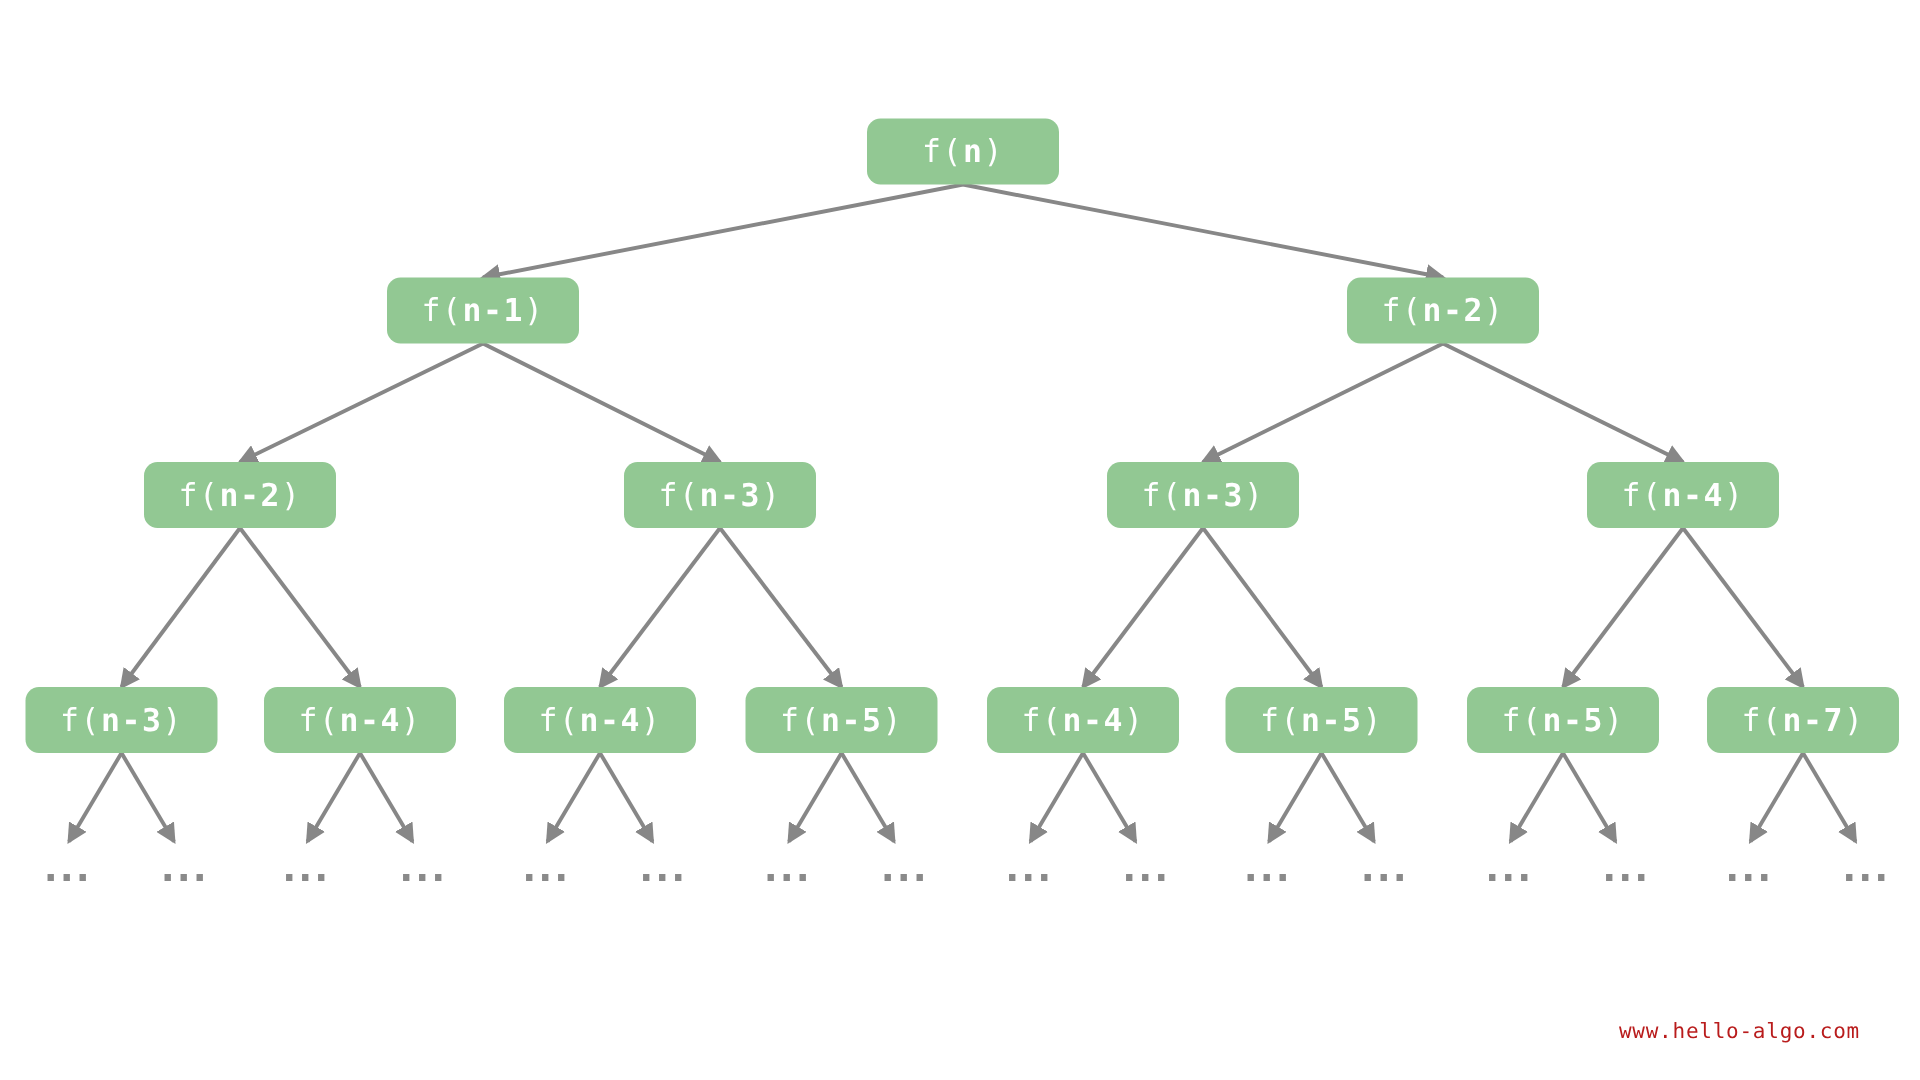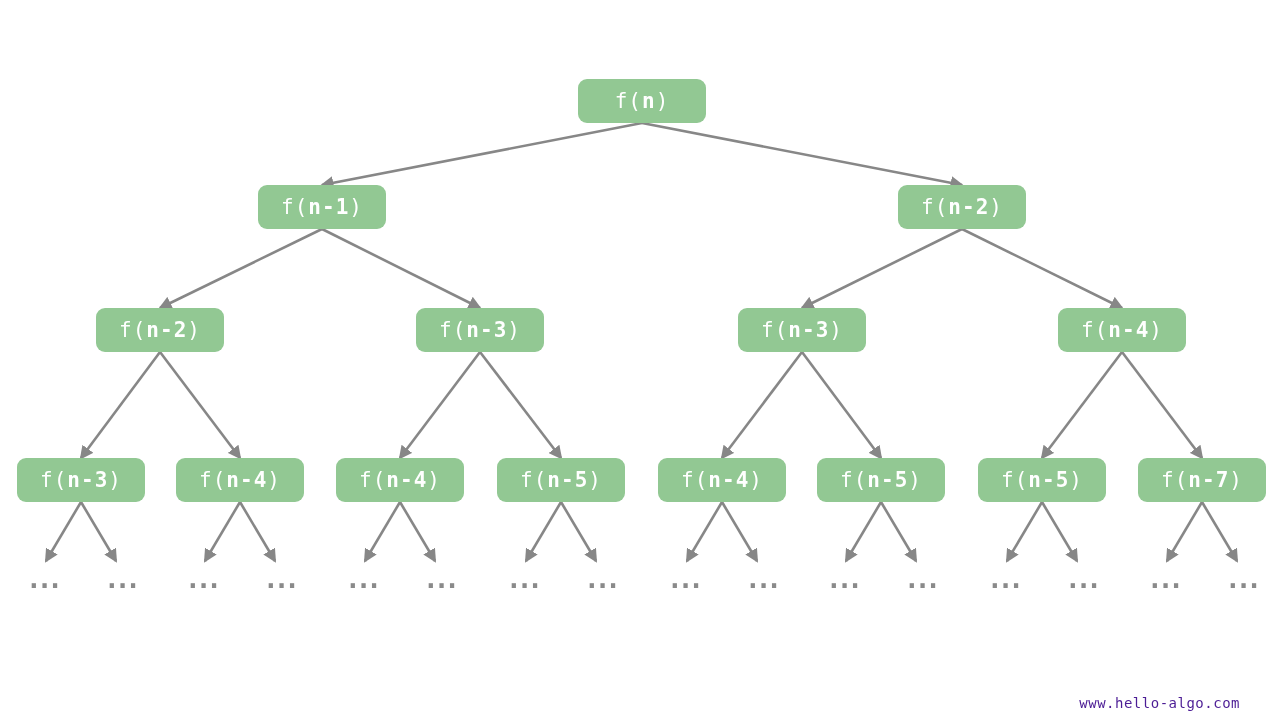--- a/index.html
+++ b/index.html
@@ -43,23 +43,23 @@
     font-size: 26px;
     font-weight: 700;
     letter-spacing: -5px;
     line-height: 26px;
     height: 26px;
     user-select: none;
   }
   #watermark {
     position: absolute;
     right: 40px;
-    bottom: 9px;
+    bottom: 24px;
     font-size: 14px;
-    color: #4c1d95;
+    color: #b91c1c;
     letter-spacing: 0.5px;
   }
 </style>
 </head>
 <body>
 
 <div id="stage">
   <svg id="edges" width="1280" height="720" viewBox="0 0 1280 720">
     <defs>
       <marker id="arrowhead" viewBox="0 0 10 10" refX="8.5" refY="5" markerWidth="5.2" markerHeight="5.2" orient="auto" markerUnits="strokeWidth">

